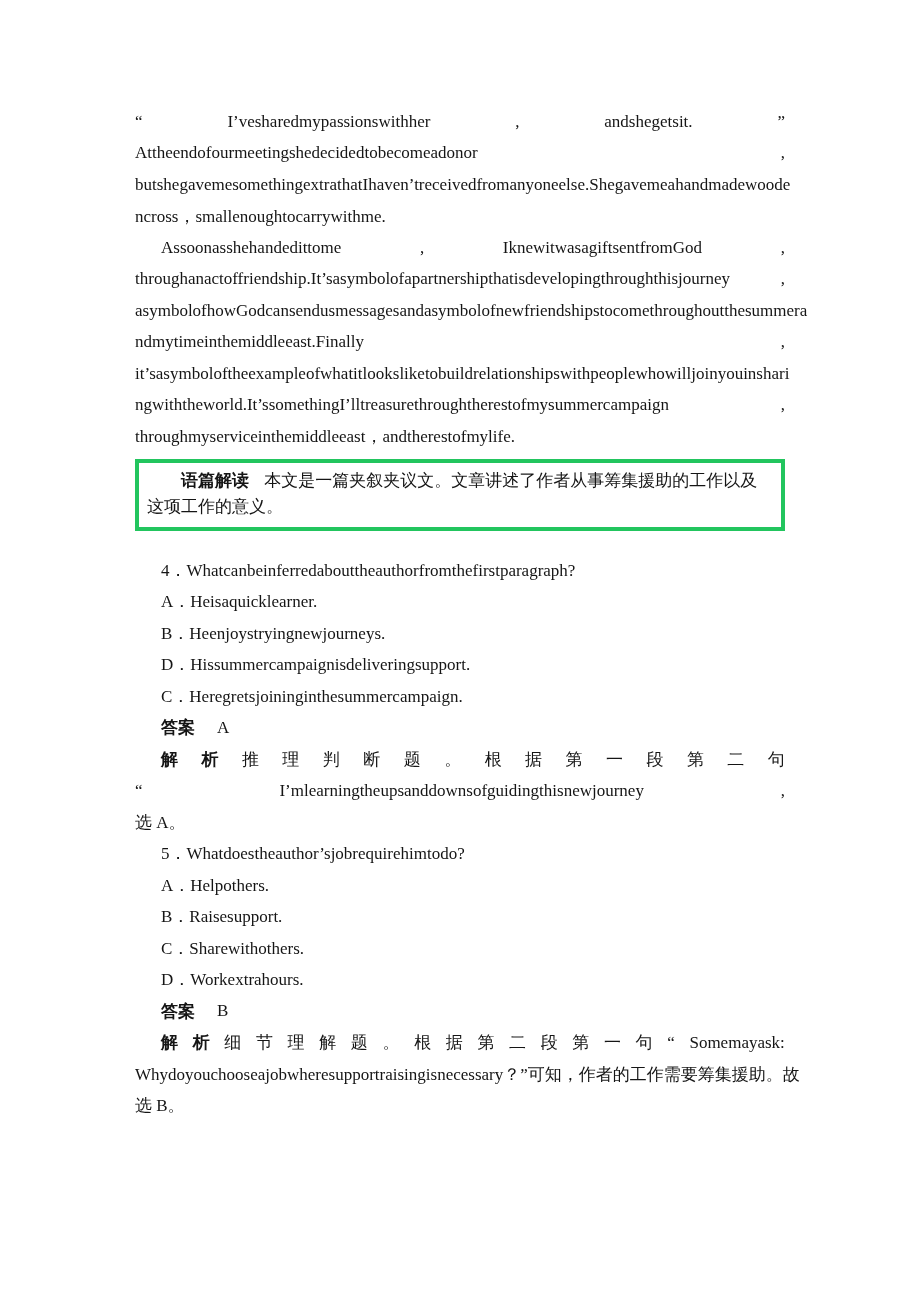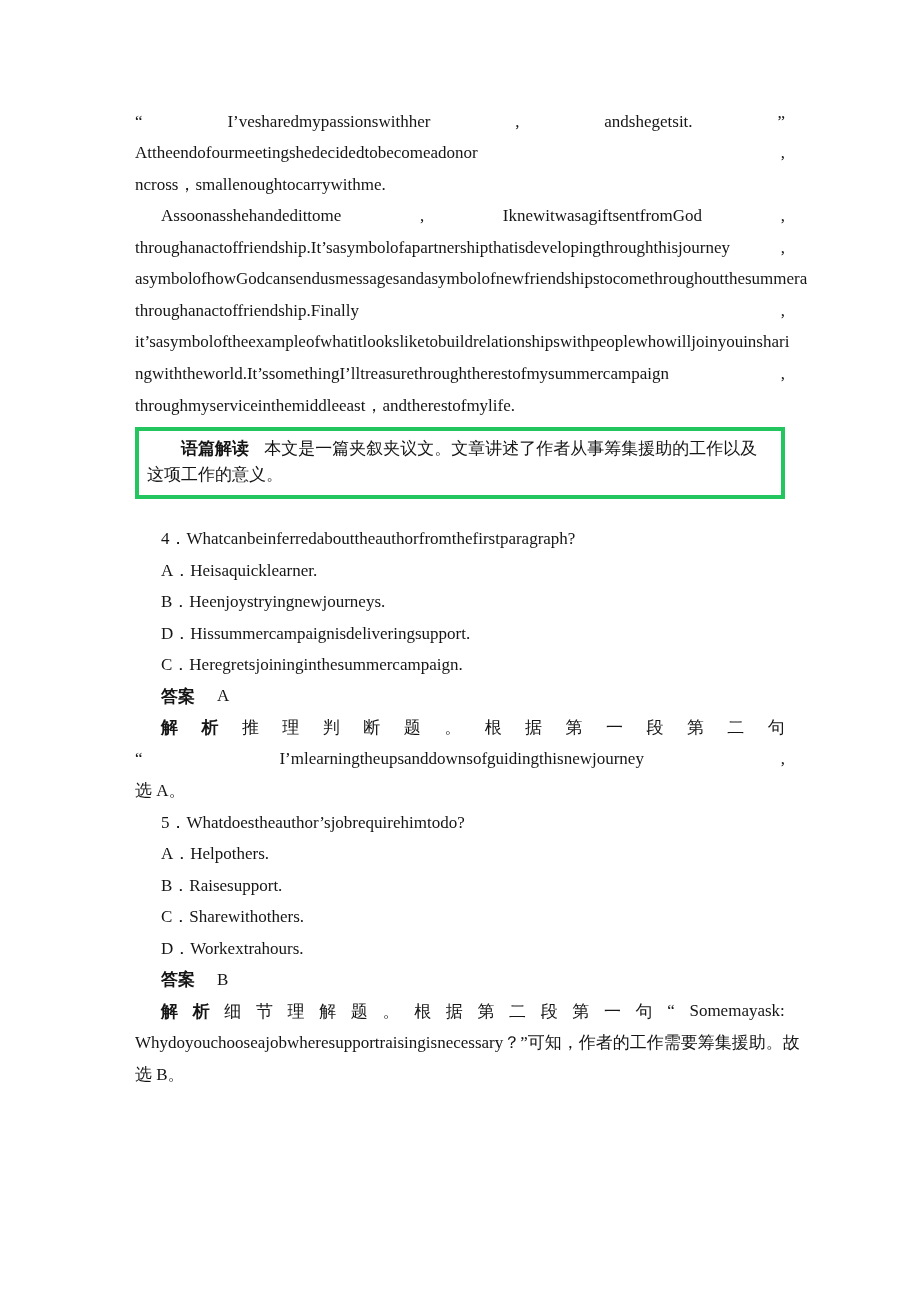--- a/index.html
+++ b/index.html
@@ -45,40 +45,43 @@
           <span>I’vesharedmypassionswithher</span>
           <span>,</span>
           <span>andshegetsit.</span>
           <span>”</span>
         </div>
         <div class="line line-flex">
           <span>Attheendofourmeetingshedecidedtobecomeadonor</span>
           <span>,</span>
         </div>
         <div class="line line-row">
+          <span>butshegavemesomethingextrathatIhaven’treceivedfromanyoneelse.Shegavemeahandmadewoode</span>
+        </div>
+        <div class="line line-row">
           <span>ncross，smallenoughtocarrywithme.</span>
         </div>
       </section>
 
     <section>
         <div class="line line-flex indent">
           <span>Assoonasshehandedittome</span>
           <span>,</span>
           <span>IknewitwasagiftsentfromGod</span>
           <span>,</span>
         </div>
         <div class="line line-flex">
           <span>throughanactoffriendship.It’sasymbolofapartnershipthatisdevelopingthroughthisjourney</span>
           <span>,</span>
         </div>
         <div class="line line-row">
           <span>asymbolofhowGodcansendusmessagesandasymbolofnewfriendshipstocomethroughoutthesummera</span>
         </div>
         <div class="line line-flex">
-          <span>throughanactoffriendship.Finally</span>
+          <span>ndmytimeinthemiddleeast.Finally</span>
           <span>,</span>
         </div>
         <div class="line line-row">
           <span>it’sasymboloftheexampleofwhatitlooksliketobuildrelationshipswithpeoplewhowilljoinyouinshari</span>
         </div>
         <div class="line line-flex">
           <span>ngwiththeworld.It’ssomethingI’lltreasurethroughtherestofmysummercampaign</span>
           <span>,</span>
         </div>
         <div class="line line-row">

